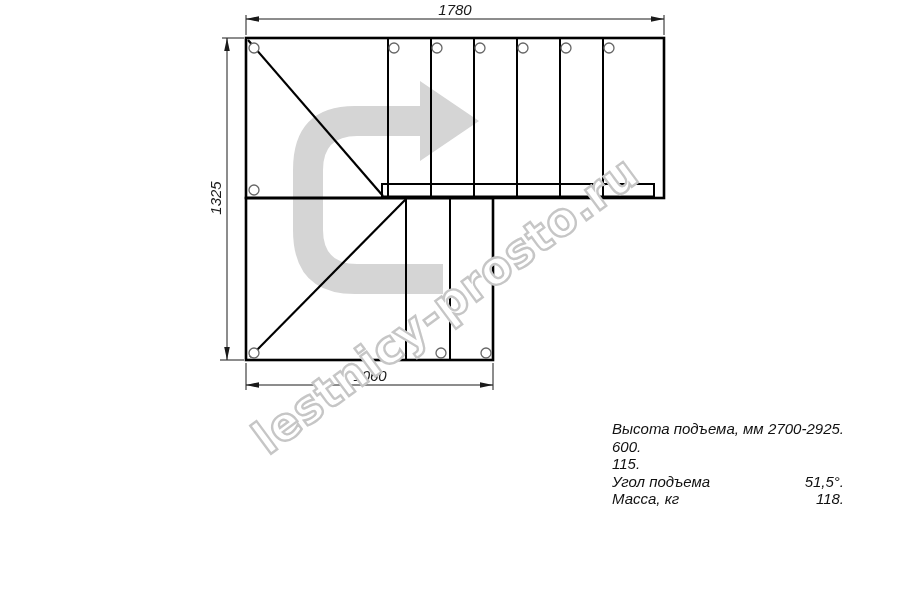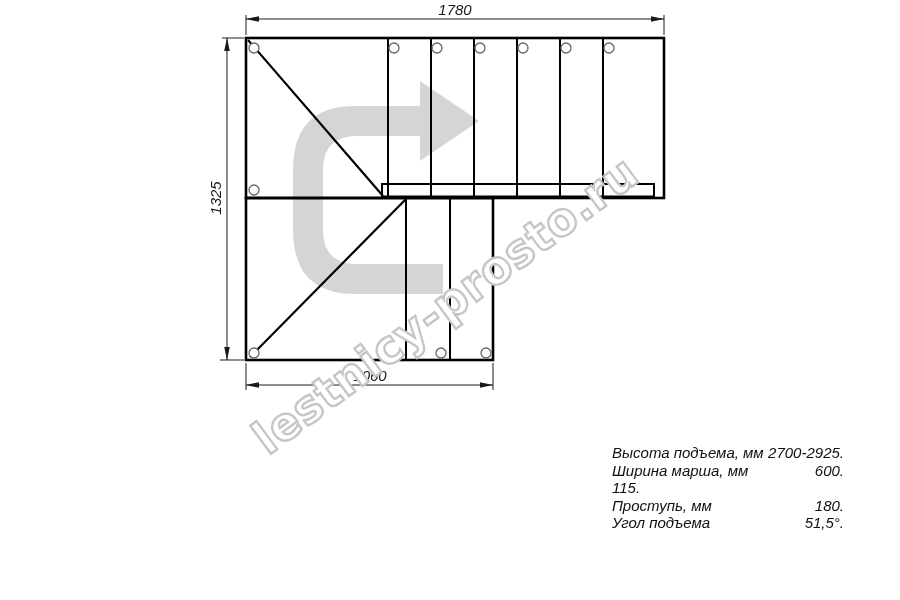--- a/index.html
+++ b/index.html
@@ -14,21 +14,21 @@
     font-size:15px;
     fill:#1a1a1a;
   }
   svg text.wm{
     font-family:"DejaVu Sans",sans-serif;
     font-weight:bold;
     font-size:46px;
     letter-spacing:1px;
   }
   .specs{
-    position:absolute;left:612px;top:444px;width:232px;
+    position:absolute;left:612px;top:420px;width:232px;
     font-style:italic;font-size:15px;color:#111;
   }
   .spec-row{
     display:flex;justify-content:space-between;
     height:17.6px;line-height:17.6px;white-space:nowrap;
   }
   .spec-label{text-align:left;}
   .spec-value{text-align:left;}
 </style>
 </head>
@@ -107,27 +107,26 @@
 
   <text class="wm" transform="translate(268,456) rotate(-36.5)" fill="#ffffff" stroke-width="2.4" textLength="465" lengthAdjust="spacingAndGlyphs" stroke="#c6c6c6">lestnicy-prosto.ru</text>
 </svg>
 
 <div class="specs">
   <div class="spec-row">
     <span class="spec-label">Высота подъема, мм</span>
     <span class="spec-value">2700-2925.</span>
   </div>
   <div class="spec-row">
-    <span class="spec-label">Ширина марша, мм</span>
     <span class="spec-value">600.</span>
   </div>
   <div class="spec-row">
     <span class="spec-value">115.</span>
   </div>
   <div class="spec-row">
-    <span class="spec-label">Проступь, мм</span>
-    <span class="spec-value">180.</span>
+    <span class="spec-label">Угол подъема</span>
+    <span class="spec-value">51,5°.</span>
   </div>
   <div class="spec-row">
-    <span class="spec-label">Угол подъема</span>
-    <span class="spec-value">51,5°.</span>
+    <span class="spec-label">Масса, кг</span>
+    <span class="spec-value">118.</span>
   </div>
 </div>
 
 </body></html>

